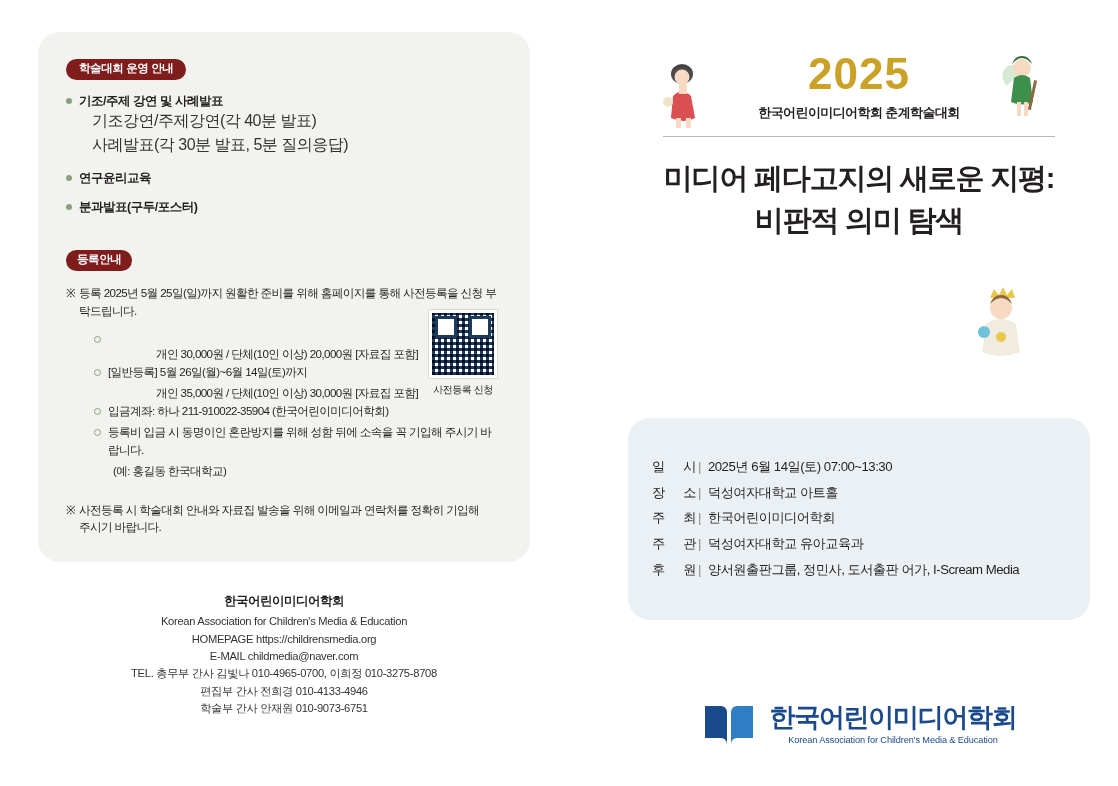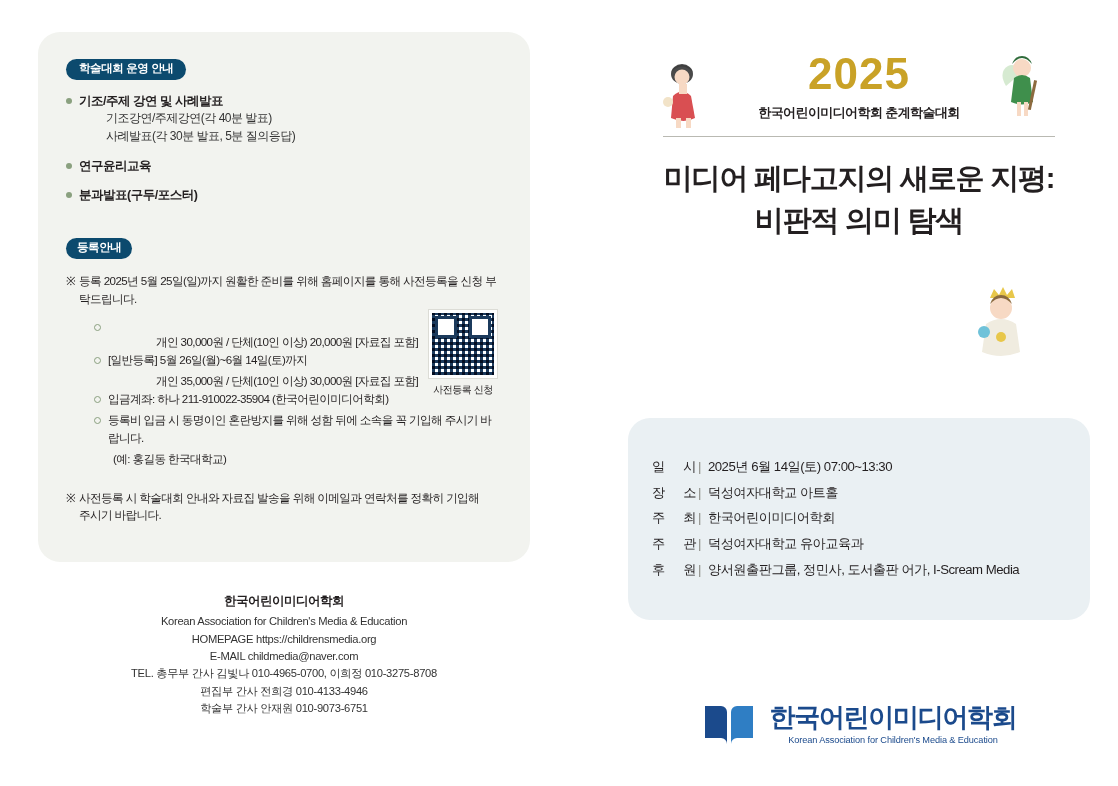--- a/index.html
+++ b/index.html
@@ -29,21 +29,21 @@
     width: 492px;
     height: 530px;
     background: #f2f3ef;
     border-radius: 22px;
     box-sizing: border-box;
     padding: 26px 28px 0 28px;
   }
 
   .pill {
     display: inline-block;
-    background: #0c4a6e;
+    background: #7f1d1d;
     color: #ffffff;
     font-size: 11.5px;
     font-weight: bold;
     letter-spacing: -0.4px;
     border-radius: 11px;
     padding: 4px 13px 5px 13px;
     line-height: 1;
   }
   .pill.small {
     padding: 4px 11px 5px 11px;
@@ -71,25 +71,25 @@
     margin-top: 6px;
   }
   .bullet-title {
     font-size: 12.5px;
     font-weight: bold;
     letter-spacing: -0.5px;
     color: #231f20;
     line-height: 1.3;
   }
   .sub-line {
-    font-size: 12px;
+    font-size: 16px;
     letter-spacing: -0.5px;
     color: #333;
     line-height: 1.5;
-    margin-left: 40px;
+    margin-left: 26px;
   }
 
   .note-line {
     font-size: 11.6px;
     letter-spacing: -0.6px;
     color: #231f20;
     line-height: 1.55;
     display: flex;
     align-items: flex-start;
   }

